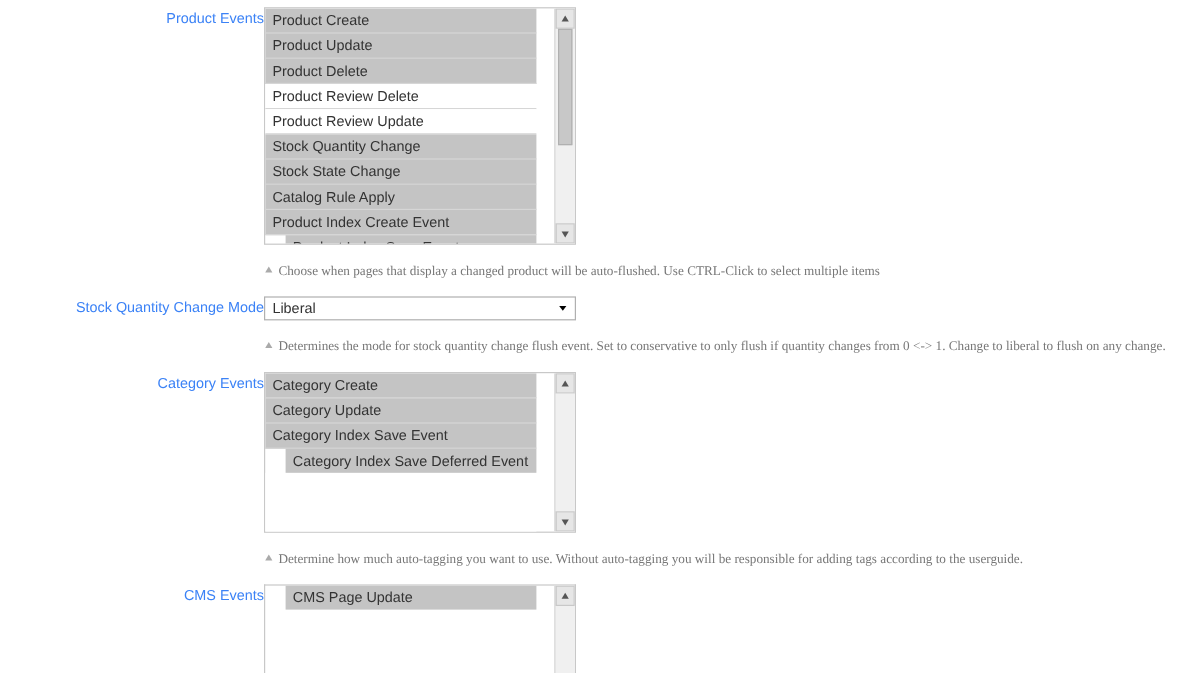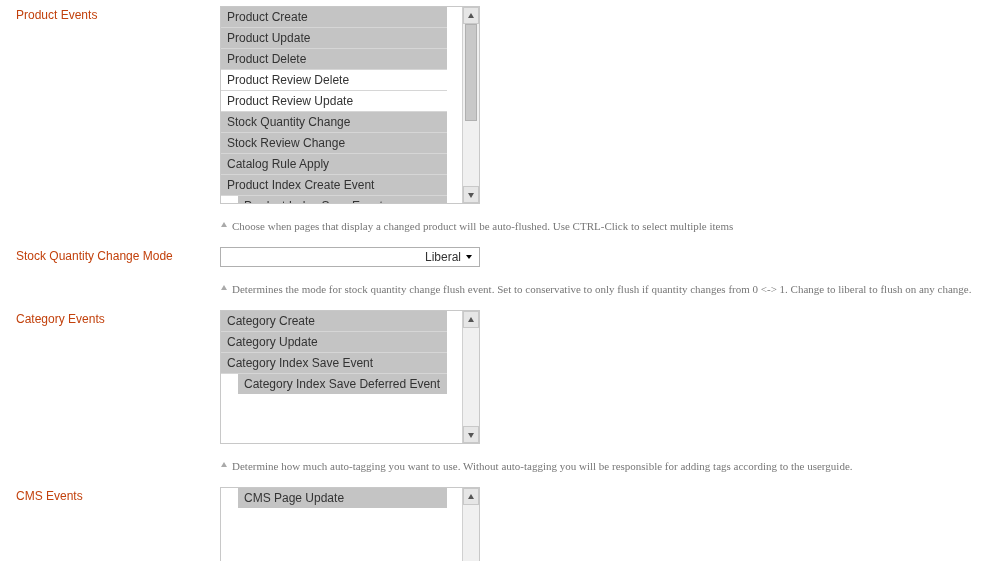--- a/index.html
+++ b/index.html
@@ -14,21 +14,22 @@
   }
   .row {
     display: flex;
     align-items: flex-start;
     margin-bottom: 14px;
   }
   .label-col {
     width: 204px;
     flex-shrink: 0;
     padding-top: 2px;
-    color: #c2410c;
+    color: #3b82f6;
+    text-align: right;
   }
   .input-col {
     flex: 1;
   }
   .multiselect {
     width: 260px;
     background: #fff;
     border: 1px solid #c8c8c8;
     position: relative;
     overflow: hidden;
@@ -100,21 +101,21 @@
     font-family: Liberation Serif, serif;
   }
   .hint-row svg { flex-shrink:0; margin-top:2px; }
   .selectbox {
     width: 260px;
     height: 20px;
     border: 1px solid #b0b0b0;
     background: #fff;
     display: flex;
     align-items: center;
-    justify-content: flex-end;
+    justify-content: space-between;
     padding: 0 2px 0 6px;
     font-size: 12px;
     color: #333;
     cursor: pointer;
   }
   .selectbox .sb-arrow {
     width: 16px;
     height: 16px;
     display:flex;
     align-items:center;
@@ -132,21 +133,21 @@
   <div class="label-col">Product Events</div>
   <div class="input-col">
     <div class="multiselect with-scrollbar" style="height:198px;">
       <div class="ms-options" id="pe-options">
           <div class="ms-option selected">Product Create</div>
           <div class="ms-option selected">Product Update</div>
           <div class="ms-option selected">Product Delete</div>
           <div class="ms-option">Product Review Delete</div>
           <div class="ms-option">Product Review Update</div>
           <div class="ms-option selected">Stock Quantity Change</div>
-          <div class="ms-option selected">Stock Review Change</div>
+          <div class="ms-option selected">Stock State Change</div>
           <div class="ms-option selected">Catalog Rule Apply</div>
           <div class="ms-option selected">Product Index Create Event</div>
           <div class="ms-option selected">Product Index Save Event</div>
         </div>
       <div class="ms-scrollbar">
         <div class="sb-btn">
           <svg width="8" height="8" viewBox="0 0 8 8">
               <polygon points="4,1 7,6 1,6" fill="#555"></polygon>
             </svg>
         </div>

